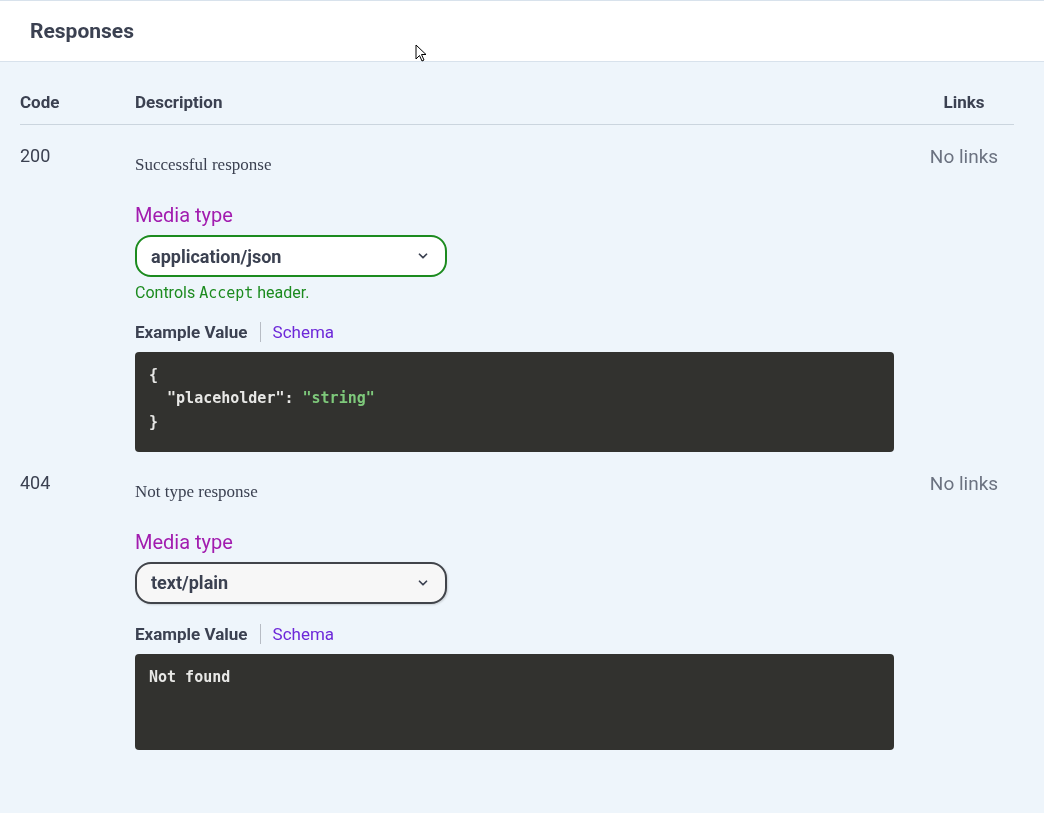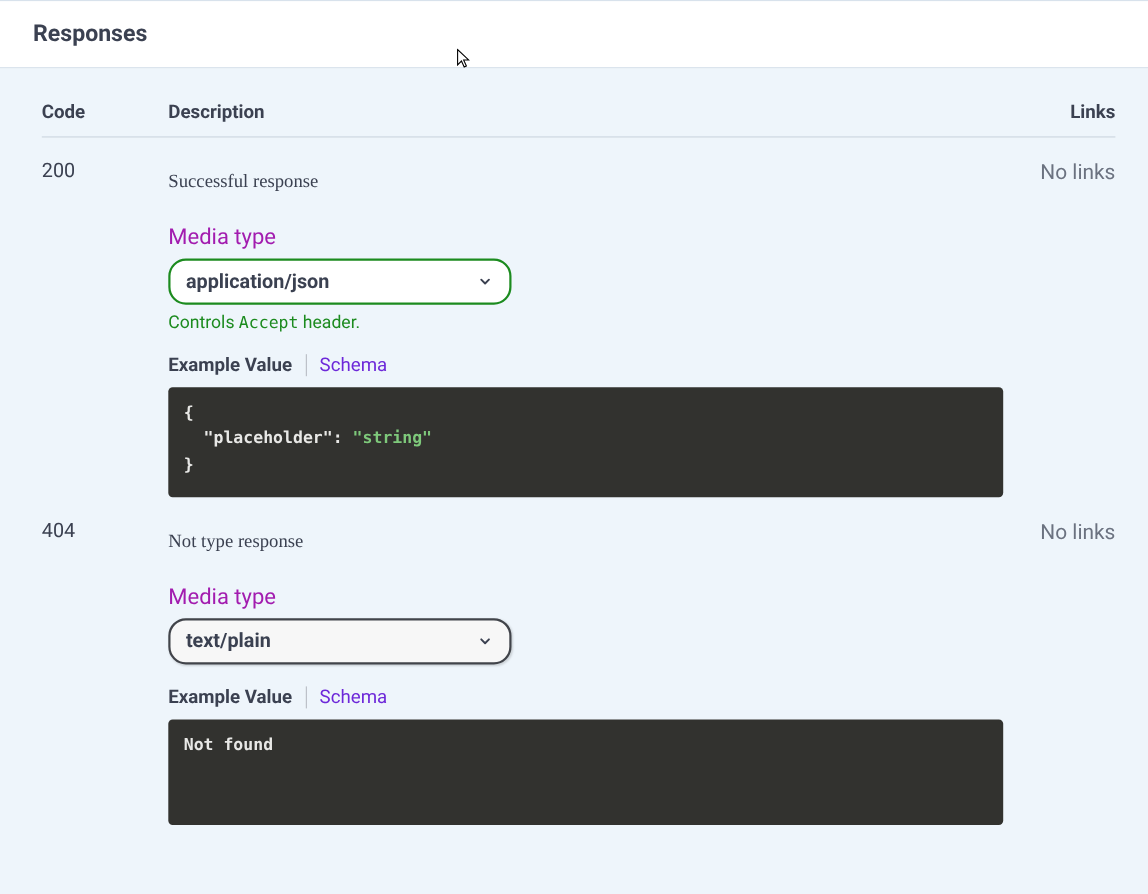--- a/index.html
+++ b/index.html
@@ -17,30 +17,30 @@
     border-top: 1px solid #d8e2ec;
     border-bottom: 1px solid #d8e2ec;
     padding: 18px 30px;
   }
   .panel-title {
     font-size: 21px;
     font-weight: 700;
     color: #3b4151;
   }
   .content {
-    padding: 30px 30px 0 38px;
+    padding: 30px 30px 0 20px;
   }
   .row {
     display: flex;
     align-items: flex-start;
     width: 100%;
   }
   .col-code { flex: 0 0 115px; }
   .col-desc { flex: 1; }
-  .col-links { flex: 0 0 100px; text-align: right; }
+  .col-links { flex: 0 0 100px; text-align: center; }
   .header-row {
     border-bottom: 1px solid #cbd5de;
     padding-bottom: 12px;
     margin-bottom: 20px;
   }
   .header-row .col-code,
   .header-row .col-desc,
   .header-row .col-links {
     font-weight: 700;
     font-size: 17px;

